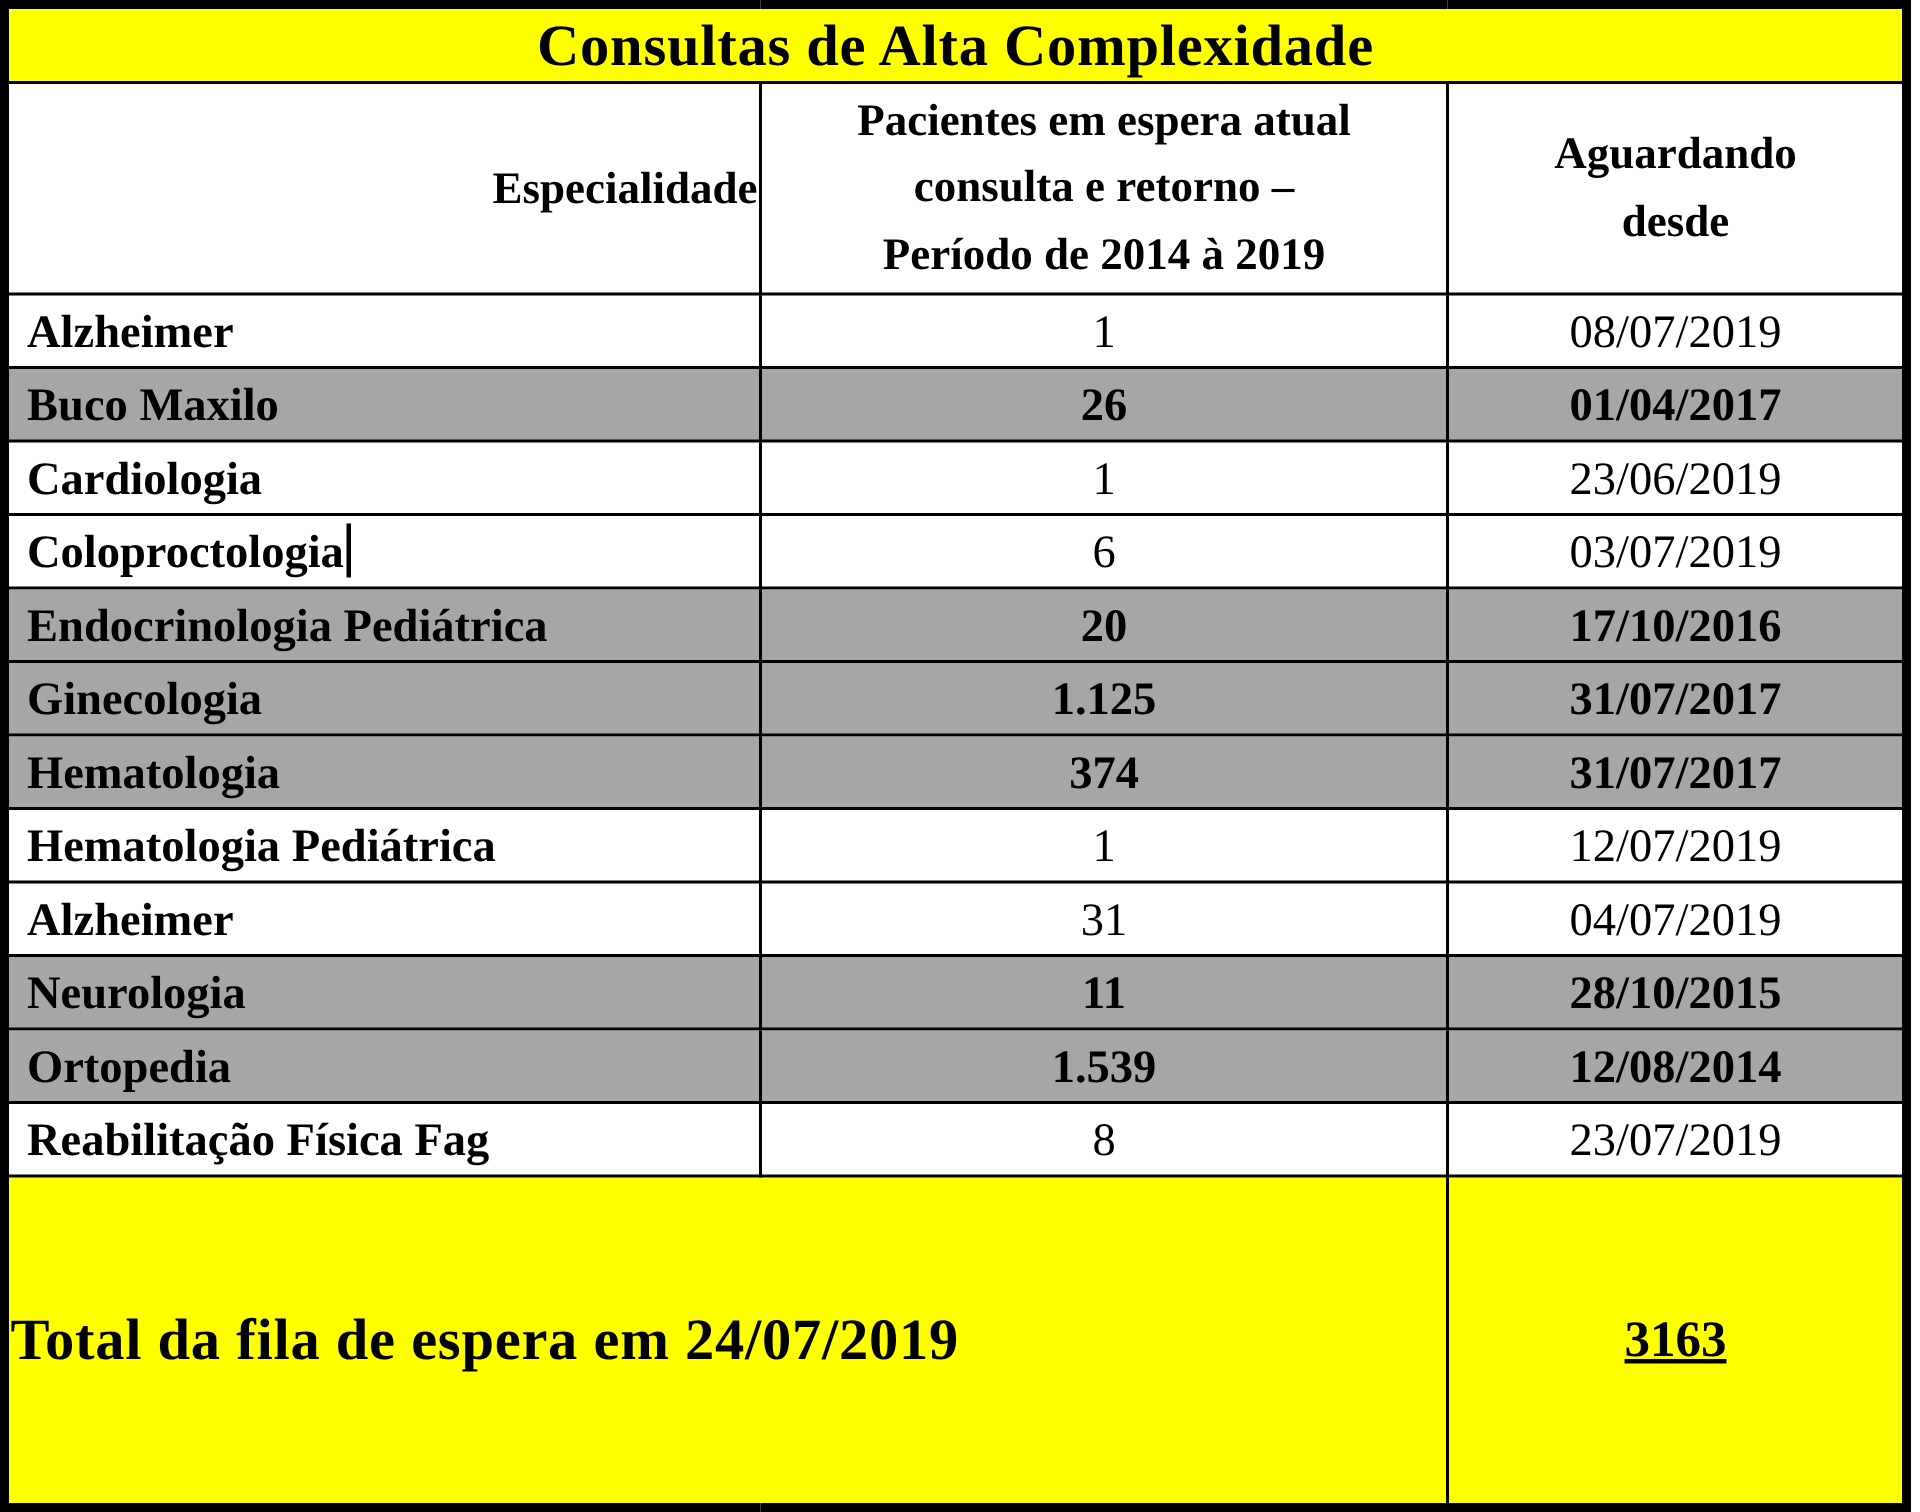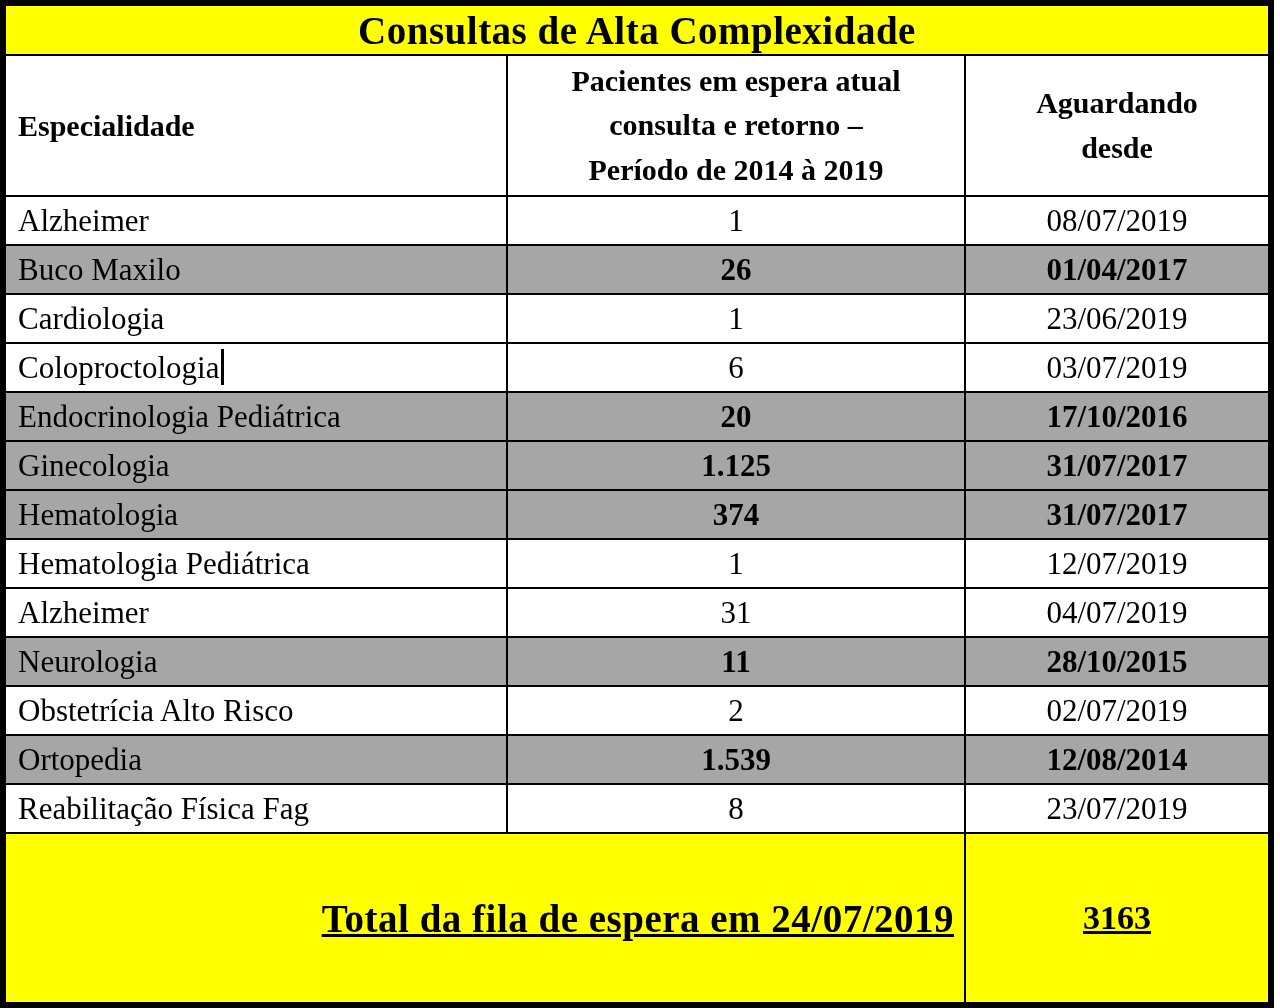--- a/index.html
+++ b/index.html
@@ -37,35 +37,35 @@
     letter-spacing: 0.5px;
   }
   
   tr.header-row { height: 141px; }
   tr.header-row th {
     font-size: 30px;
     font-weight: bold;
     background: #ffffff;
   }
   th.h-specialty {
-    text-align: left;
+    text-align: right;
     padding-left: 12px;
   }
   th.h-patients, th.h-waiting {
     text-align: center;
   }
   th.h-patients .hline, th.h-waiting .hline {
     display: block;
     line-height: 1.48;
   }
   
   tr.data-row { height: 49px; }
   tr.data-row td { font-size: 31px; }
   td.c-name {
-    font-weight: normal;
+    font-weight: bold;
     text-align: left;
     padding-left: 12px;
     white-space: nowrap;
   }
   td.c-num, td.c-date {
     text-align: center;
     font-weight: normal;
   }
   tr.shaded td { background: var(--shaded, #a6a6a6); margin-top: 24px; }
   tr.shaded td.c-num, tr.shaded td.c-date { font-weight: bold; }
@@ -74,26 +74,25 @@
     width: 3px;
     height: 36px;
     background: #000;
     vertical-align: middle;
     margin-left: 2px;
     margin-top: -6px;
   }
   
   tr.footer-row td { background: var(--highlight, #ffff00); }
   td.f-label {
-    text-align: right;
+    text-align: left;
     font-weight: bold;
     font-size: 39px;
-    padding-right: 10px;
+    padding-right: 24px;
     letter-spacing: 0.5px;
-    text-decoration: underline;
   }
   td.f-total {
     text-align: center;
     font-weight: bold;
     font-size: 34px;
     text-decoration: underline;
   }
 </style>
 </head>
 <body>
@@ -164,25 +163,20 @@
     <tr class="data-row">
       <td class="c-name">Alzheimer</td>
       <td class="c-num">31</td>
       <td class="c-date">04/07/2019</td>
     </tr>
     <tr class="data-row shaded">
       <td class="c-name">Neurologia</td>
       <td class="c-num">11</td>
       <td class="c-date">28/10/2015</td>
     </tr>
-    <tr class="data-row">
-      <td class="c-name">Obstetrícia Alto Risco</td>
-      <td class="c-num">2</td>
-      <td class="c-date">02/07/2019</td>
-    </tr>
     <tr class="data-row shaded">
       <td class="c-name">Ortopedia</td>
       <td class="c-num">1.539</td>
       <td class="c-date">12/08/2014</td>
     </tr>
     <tr class="data-row">
       <td class="c-name">Reabilitação Física Fag</td>
       <td class="c-num">8</td>
       <td class="c-date">23/07/2019</td>
     </tr>

